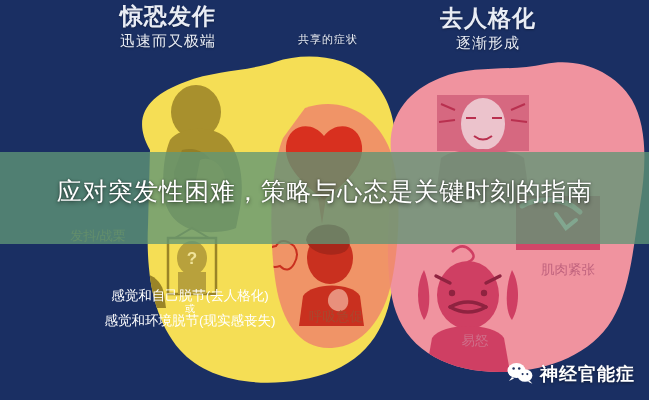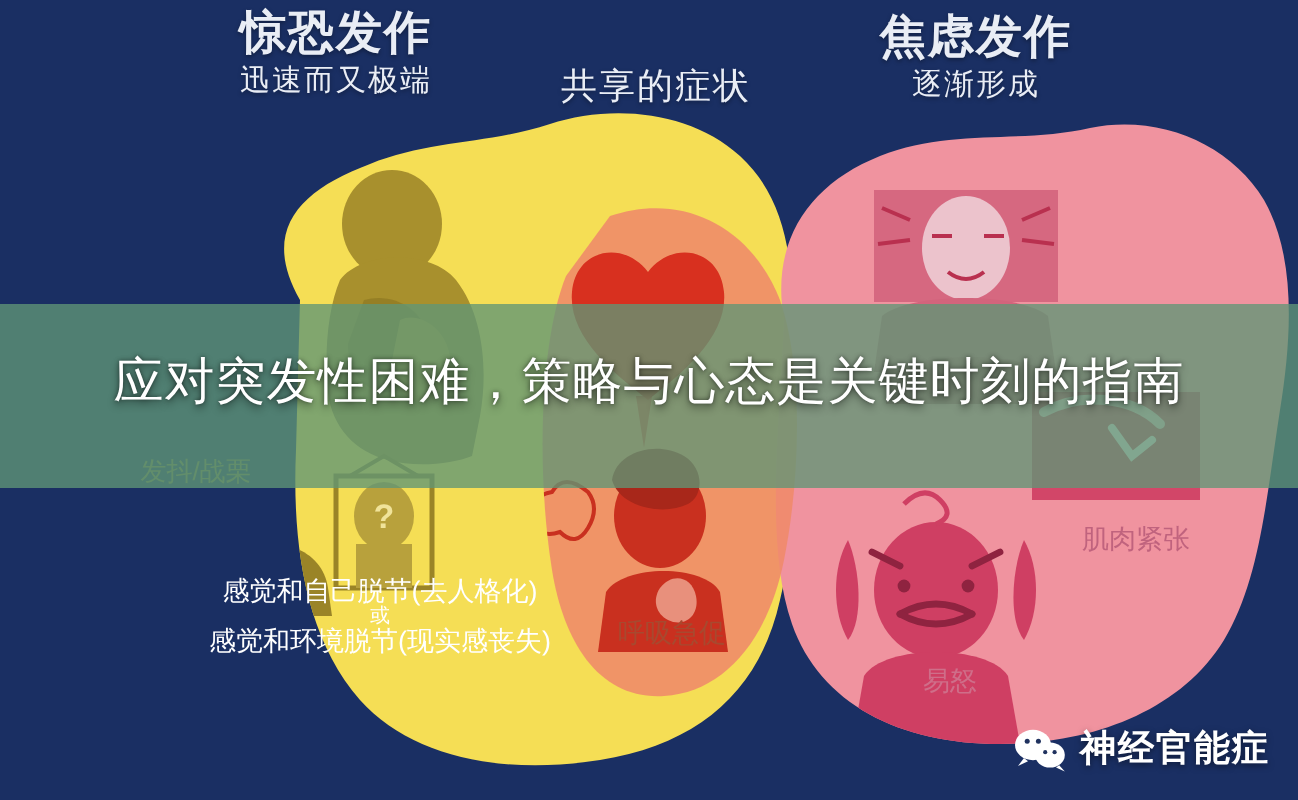--- a/index.html
+++ b/index.html
@@ -19,21 +19,21 @@
     position:absolute;text-align:center;color:#e9edf5;
     line-height:1.12;letter-spacing:1px;
     text-shadow:0 1px 2px rgba(0,0,0,.35);
     white-space:nowrap;
   }
   .hdr .big{font-size:23px;font-weight:700;display:block;}
   .hdr .sub{font-size:15px;font-weight:400;display:block;margin-top:3px;}
   #hdr-panic{left:58px;top:4px;width:220px;}
   #hdr-shared{left:238px;top:33px;width:180px;}
   #hdr-anxiety{left:378px;top:6px;width:220px;}
-  #hdr-shared .sub{font-size:18px;margin-top:0;}
+  #hdr-shared .sub{font-size:11px;margin-top:0;}
 
   
   .blabel{
     position:absolute;text-align:center;white-space:nowrap;
     font-weight:400;line-height:1.25;
   }
   #lab-tremble{left:28px;top:228px;width:140px;font-size:13px;color:#7a7f42;opacity:.85;}
   #lab-depers{left:40px;top:288px;width:300px;font-size:13.5px;color:#ffffff;}
   #lab-depers .or{font-size:10px;display:block;line-height:.6;margin:1px 0;}
   #lab-breath{left:281px;top:309px;width:110px;font-size:13.5px;color:#a8492f;text-align:center;}
@@ -50,21 +50,21 @@
     text-align:center;color:#ffffff;
     font-size:25px;font-weight:400;line-height:1.33;
     letter-spacing:.5px;
     text-shadow:0 2px 4px rgba(0,0,0,.45),0 0 2px rgba(0,0,0,.5);
     padding:0 28px;
   }
 
   
   #watermark{
     position:absolute;right:14px;bottom:14px;
-    display:flex;align-items:flex-end;gap:7px;
+    display:flex;align-items:flex-start;gap:7px;
   }
   #watermark .wm-text{
     color:#fff;font-size:18px;font-weight:700;letter-spacing:1px;
     text-shadow:0 1px 3px rgba(0,0,0,.5);
   }
 </style>
 </head>
 <body>
 
 <div id="stage">
@@ -196,21 +196,21 @@
   <div class="hdr" id="hdr-panic">
     <span class="big">惊恐发作</span>
     <span class="sub">迅速而又极端</span>
   </div>
 
   <div class="hdr" id="hdr-shared">
     <span class="sub">共享的症状</span>
   </div>
 
   <div class="hdr" id="hdr-anxiety">
-    <span class="big">焦虑发作</span>
+    <span class="big">去人格化</span>
     <span class="sub">逐渐形成</span>
   </div>
 
   <div class="blabel" id="lab-tremble">发抖/战栗</div>
 
   <div class="blabel" id="lab-depers">
     <span>感觉和自己脱节(去人格化)</span>
     <span class="or">或</span>
     <span>感觉和环境脱节(现实感丧失)</span>
   </div>

